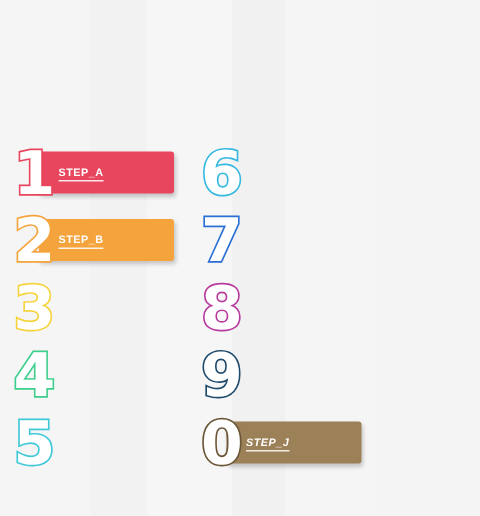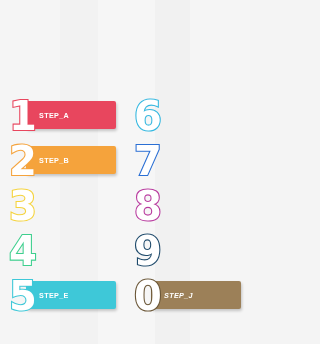--- a/index.html
+++ b/index.html
@@ -83,21 +83,21 @@
   }
 
   .step-title {
     display: inline-block;
     font-size: 7.2px;
     font-weight: 700;
     letter-spacing: 0.35px;
     color: #ffffff;
     line-height: 8px;
     border-bottom: 1px solid rgba(255,255,255,0.85);
-    padding-bottom: 11px;
+    padding-bottom: 1px;
     margin-bottom: 9px;
     white-space: nowrap;
   }
 
   .step-body {
     font-size: 2.9px;
     line-height: 4.1px;
     color: rgba(255,255,255,0.93);
     letter-spacing: 0.08px;
     margin: 0;
@@ -141,24 +141,20 @@
           </div></div>
         <div class="step-numeral" style="-webkit-text-stroke-color: rgb(245, 163, 60);">2</div>
       </div>
       <div class="step-row" style="top: 186px;">
         <div class="step-numeral" style="-webkit-text-stroke-color: rgb(245, 211, 60);">3</div>
       </div>
       <div class="step-row" style="top: 231px;">
         <div class="step-numeral" style="-webkit-text-stroke-color: rgb(62, 207, 142);">4</div>
       </div>
       <div class="step-row" style="top: 276px;">
-        <div class="step-card" style="background: rgb(62, 200, 216);"><div class="step-title">STEP_E</div><div class="step-body">
-            <span>LOREM IPSUM DOLOR SIT AMET CU</span>
-            <span>HAS TOLLIT DETRACTO EA NEC NU</span>
-          </div></div>
         <div class="step-numeral" style="-webkit-text-stroke-color: rgb(62, 200, 216);">5</div>
       </div>
     </div>
   <div class="column right">
       <div class="step-row" style="top: 96px;">
         <div class="step-numeral" style="-webkit-text-stroke-color: rgb(53, 184, 224);">6</div>
       </div>
       <div class="step-row" style="top: 141px;">
         <div class="step-numeral" style="-webkit-text-stroke-color: rgb(42, 111, 212);">7</div>
       </div>

